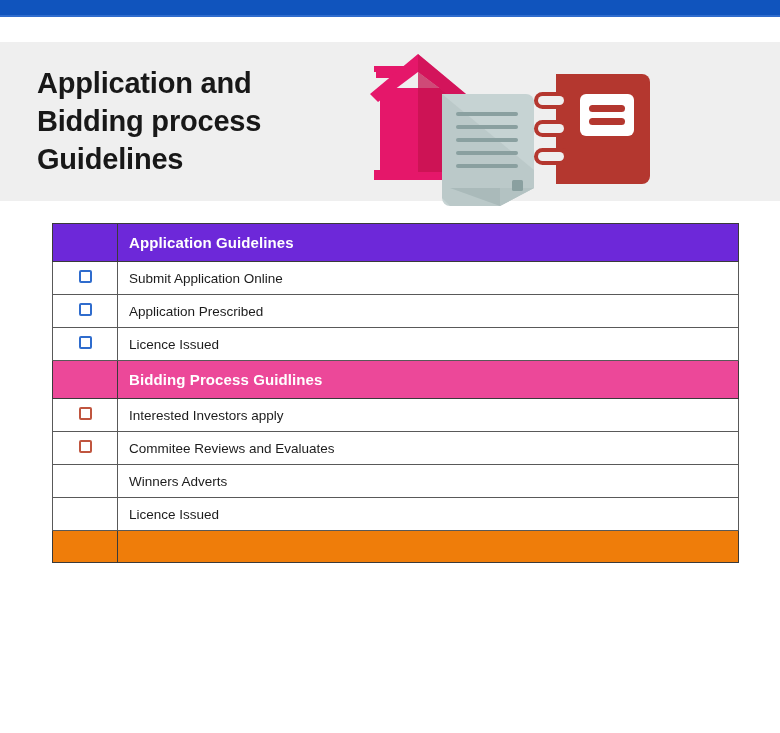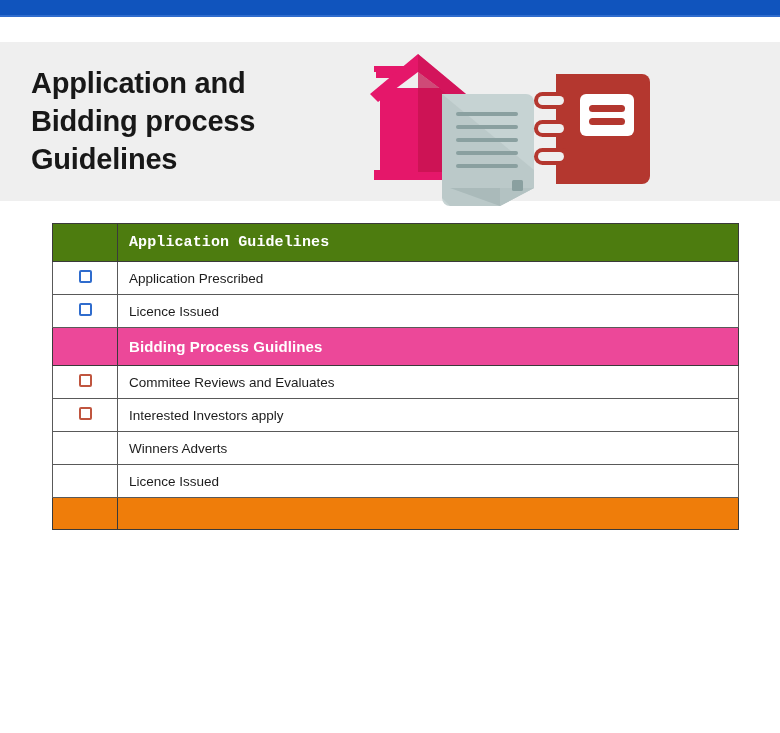--- a/index.html
+++ b/index.html
@@ -35,21 +35,21 @@
   
   .hero {
     position: absolute;
     left: 0; top: 42px;
     width: 780px;
     height: 159px;
     background: #efefef;
   }
   .hero-title {
     position: absolute;
-    left: 31px;
+    left: 37px;
     top: 64px;
     width: 330px;
     font-size: 29px;
     line-height: 38px;
     font-weight: bold;
     color: #181818;
     letter-spacing: -0.2px;
     white-space: pre-line;
   }
 
@@ -84,21 +84,21 @@
     height: 32px;
     padding: 0;
     vertical-align: middle;
   }
 
   
   tr.section-head td {
     height: 37px;
     border-color: #3a3a3a;
   }
-  tr.section-head.blue td { background: #4d7c0f; font-family: Liberation Mono, monospace; }
+  tr.section-head.blue td { background: #6d28d9; }
   tr.section-head.red  td { background: #ec4899; }
   .section-title {
     font-size: 15px;
     font-weight: bold;
     color: #ffffff;
     padding-left: 11px;
     letter-spacing: 0.1px;
   }
 
   
@@ -218,20 +218,28 @@
     </colgroup>
     <tbody>
 
       <tr class="section-head blue">
         <td></td>
         <td>
           <div class="section-title">Application Guidelines</div>
         </td>
       </tr>
 
+      <tr>
+        <td class="check-cell">
+          <span class="checkbox blue"></span>
+        </td>
+        <td>
+          <div class="row-label">Submit Application Online</div>
+        </td>
+      </tr>
 
 
       <tr>
         <td class="check-cell">
           <span class="checkbox blue"></span>
         </td>
         <td>
           <div class="row-label">Application Prescribed</div>
         </td>
       </tr>
@@ -252,30 +260,30 @@
           <div class="section-title">Bidding Process Guidlines</div>
         </td>
       </tr>
 
 
       <tr>
         <td class="check-cell">
           <span class="checkbox red"></span>
         </td>
         <td>
+          <div class="row-label">Interested Investors apply</div>
+        </td>
+      </tr>
+
+      <tr>
+        <td class="check-cell">
+          <span class="checkbox red"></span>
+        </td>
+        <td>
           <div class="row-label">Commitee Reviews and Evaluates</div>
-        </td>
-      </tr>
-
-      <tr>
-        <td class="check-cell">
-          <span class="checkbox red"></span>
-        </td>
-        <td>
-          <div class="row-label">Interested Investors apply</div>
         </td>
       </tr>
 
       <tr>
         <td class="check-cell"></td>
         <td>
           <div class="row-label">Winners Adverts</div>
         </td>
       </tr>
 

